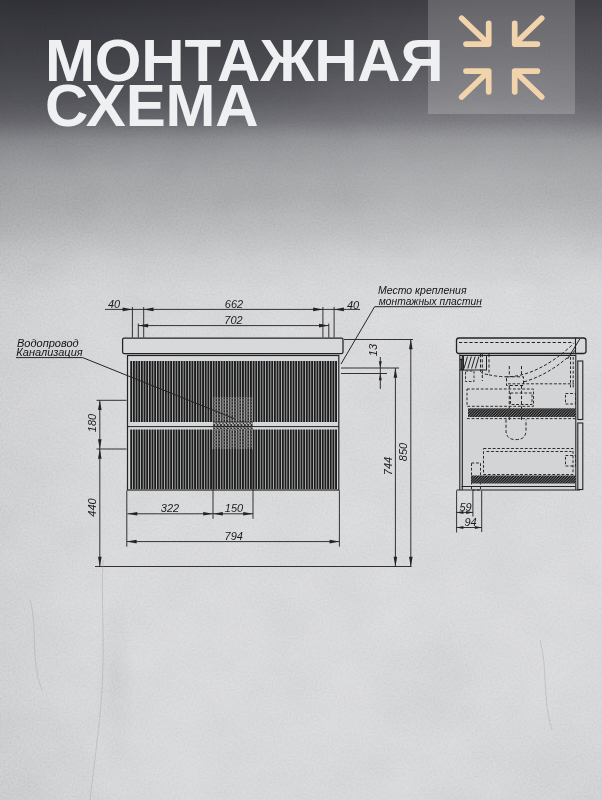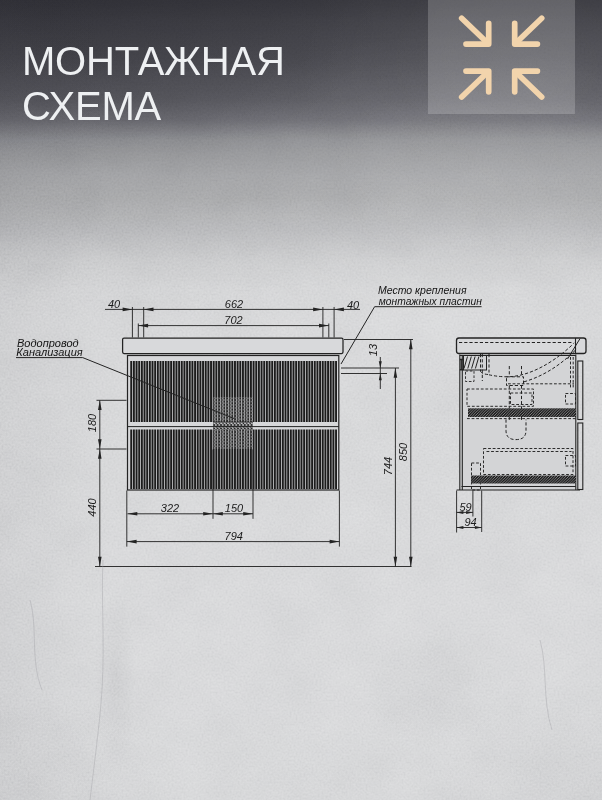--- a/index.html
+++ b/index.html
@@ -12,21 +12,21 @@
       radial-gradient(30px 130px at 115px 680px, rgba(70,70,76,0.10), rgba(70,70,76,0) 70%),
       radial-gradient(100px 80px at 435px 690px, rgba(70,70,76,0.07), rgba(70,70,76,0) 70%),
       linear-gradient(90deg, rgba(40,40,48,0.07) 0%, rgba(40,40,48,0) 18%),
       radial-gradient(75% 26% at 8% 2%, rgba(8,8,14,0.20), rgba(8,8,14,0) 75%),
       radial-gradient(60% 38% at 88% 10%, rgba(255,255,255,0.06), rgba(255,255,255,0) 65%),
       radial-gradient(75% 42% at 72% 30%, rgba(255,255,255,0.10), rgba(255,255,255,0) 62%),
       linear-gradient(180deg,#35353b 0%,#3d3d43 2.5%,#47474d 7.5%,#55555b 12.5%,#64646a 15%,#838488 17.5%,#8e8f92 19.4%,#97989b 21.9%,#9b9c9e 25%,#a8a9ac 28.7%,#bbbcbe 32.5%,#c5c6c8 36.3%,#c9cacc 40%,#c9cacc 50%,#cbccce 70%,#cbccce 87.5%,#c9cacc 100%);
   }
   .tex{position:absolute;left:0;top:0;mix-blend-mode:overlay;}
   .panel{position:absolute;left:428px;top:0;width:147px;height:114px;background:rgba(255,255,255,0.19);}
-  .title{position:absolute;left:22px;top:39px;color:#eef0f2;font-weight:normal;font-size:40px;line-height:44.5px;letter-spacing:-0.2px;}
+  .title{position:absolute;left:45px;top:39px;color:#eef0f2;font-weight:bold;font-size:60px;line-height:44.5px;letter-spacing:-0.2px;}
   .icon{position:absolute;left:0;top:0;}
   .draw{position:absolute;left:0;top:0;}
   .dt{font:italic 11px "Liberation Sans",sans-serif;fill:#1b1b1b;}
   .lb{font:italic 11px "Liberation Sans",sans-serif;fill:#141414;}
 </style>
 </head>
 <body>
 
 <div class="bg"></div>
 

